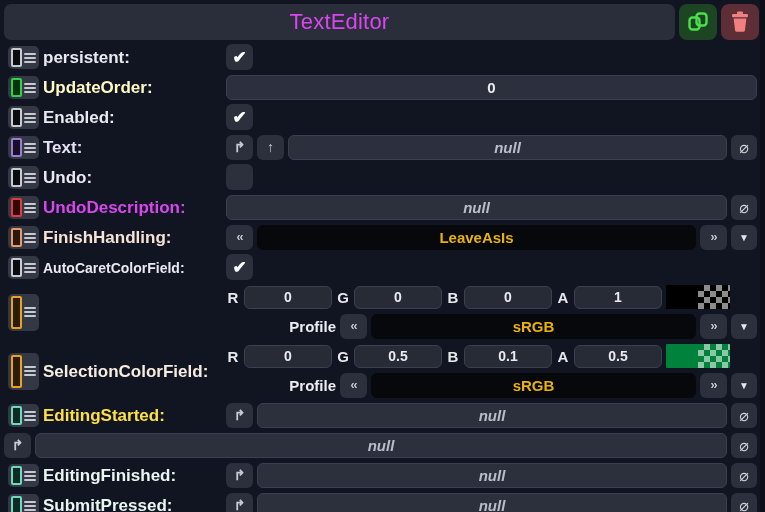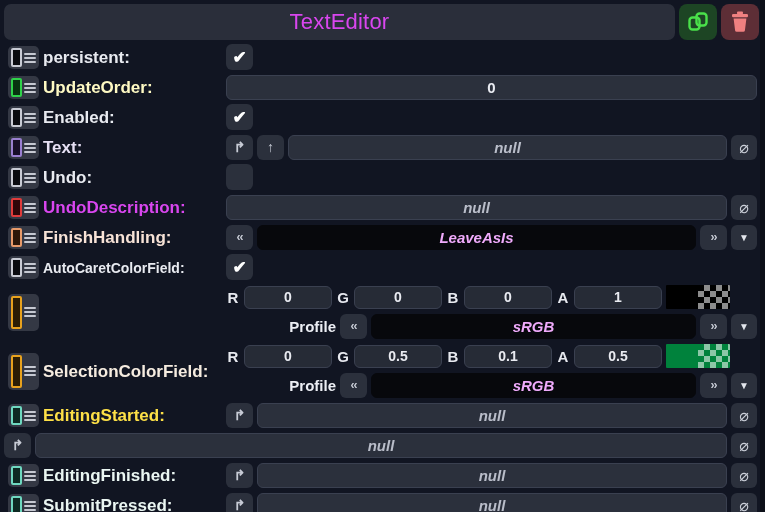--- a/index.html
+++ b/index.html
@@ -132,21 +132,21 @@
     flex: 1;
     height: 25px;
     background: #2b303c;
     border: 1px solid #3a4050;
     border-radius: 6px;
     display: flex; align-items: center; justify-content: center;
     color: #e9ebf1; font-size: 15px; font-weight: bold;
     min-width: 0;
   }
   .field.nullv { color: #b9bdc9; font-style: italic; }
-  .field.dark { background: #07080c; border-color: #07080c; color: #f0abfc; font-style: italic; }
+  .field.dark { background: #07080c; border-color: #07080c; color: #eab308; }
 
   .numfield {
     width: 88px; height: 23px;
     background: #262b36;
     border: 1px solid #3a4050;
     border-radius: 6px;
     display: flex; align-items: center; justify-content: center;
     color: #e9ebf1; font-size: 14px; font-weight: bold;
     flex: 0 0 auto;
   }

